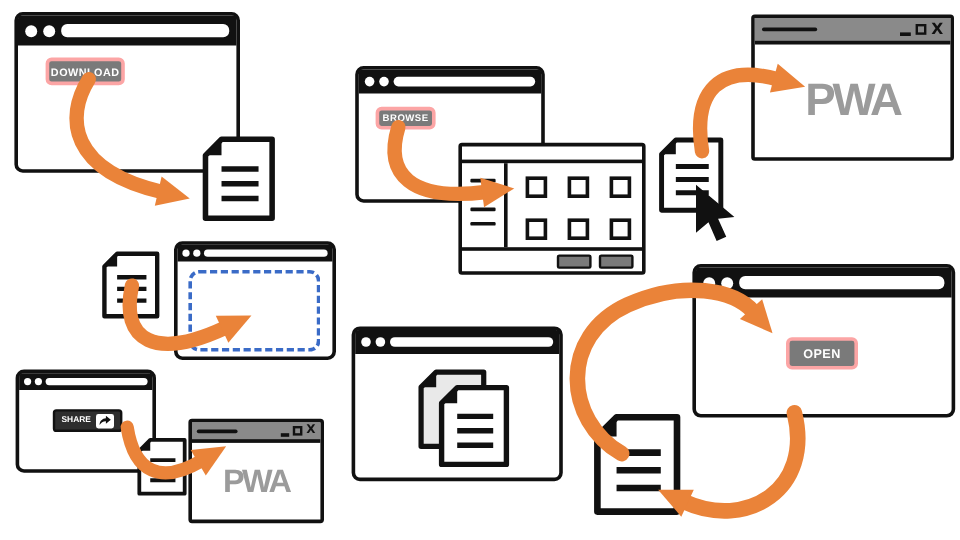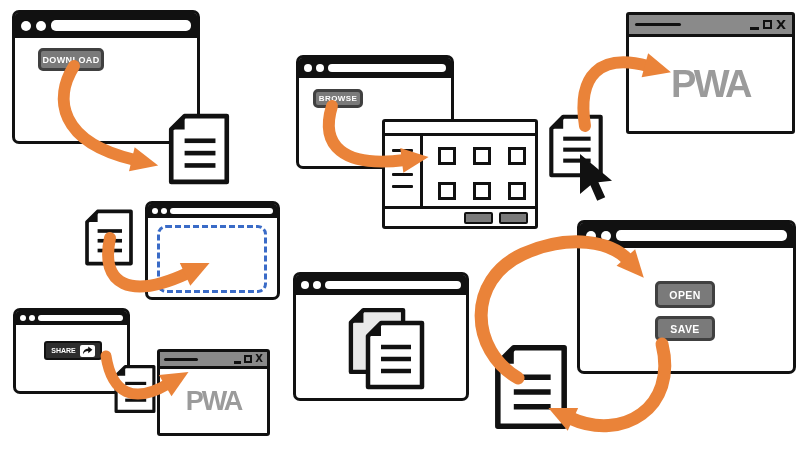--- a/index.html
+++ b/index.html
@@ -31,21 +31,21 @@
   .ctl-max{width:9px;height:9px;border:2.5px solid #111;box-sizing:border-box;background:#8a8a8a;}
   .appwin.sm .ctl-max{width:8px;height:8px;border-width:2px;}
   .ctl-close{font-weight:900;font-size:13px;line-height:1;color:#111;font-family:"DejaVu Sans",sans-serif;}
   .appwin.sm .ctl-close{font-size:10px;}
   .acontent{display:flex;align-items:center;justify-content:center;width:100%;height:calc(100% - 22px);}
   .appwin.sm .acontent{height:calc(100% - 17px);}
   .pwa-logo{color:#9b9b9b;font-weight:800;letter-spacing:-2.5px;font-size:38px;line-height:1;}
   .pwa-logo.sm{font-size:27px;letter-spacing:-2px;}
 
   
-  .gbtn{position:absolute;background:#7a7a7a;color:#fff;border:3px solid #404040;border-radius:5px;
+  .gbtn{position:absolute;background:#7a7a7a;color:#fff;border:3px solid #fca5a5;border-radius:5px;
         font-weight:bold;display:flex;align-items:center;justify-content:center;
         box-sizing:border-box;letter-spacing:.4px;cursor:default;}
   .share-btn{position:absolute;background:#2e2e2e;color:#fff;border:2px solid #111;border-radius:3px;
         font-weight:bold;display:flex;align-items:center;justify-content:center;gap:4px;box-sizing:border-box;}
   .share-ic{width:15px;height:12px;background:#fff;border-radius:2px;display:flex;align-items:center;justify-content:center;}
 
   
   .dialog{position:absolute;background:#fff;border:3px solid #111;border-radius:3px;box-sizing:border-box;display:flex;flex-direction:column;}
   .dhead{height:11px;border-bottom:3px solid #111;flex:none;}
   .dbody{flex:1;display:flex;min-height:0;}
@@ -216,29 +216,28 @@
       <svg class="abs" style="left:69px;top:23px;" width="60" height="74" viewBox="0 0 60 70">
         <path d="M16 3 H57 V67 H3 V16 Z" fill="#fff" stroke="#111" stroke-width="4.5" stroke-linejoin="round"></path>
         <path d="M16 3 V16 H3 Z" fill="#111"></path>
         <line x1="16" y1="27" x2="46" y2="27" stroke="#111" stroke-width="4.5"></line>
         <line x1="16" y1="39" x2="46" y2="39" stroke="#111" stroke-width="4.5"></line>
         <line x1="16" y1="51" x2="46" y2="51" stroke="#111" stroke-width="4.5"></line>
       </svg>
     </div>
   </div>
 
-  <div class="browser" style="left:577px;top:220px;width:219px;height:154px;">
+  <div class="browser" style="left:577px;top:220px;width:219px;height:128px;">
     <div class="tbar">
       <div class="dot"></div>
       <div class="dot"></div>
       <div class="url"></div>
     </div>
     <div class="bcontent">
       <div class="gbtn" style="left:75px;top:33px;width:60px;height:27px;font-size:10.5px;">OPEN</div>
-      <div class="gbtn" style="left:75px;top:68px;width:60px;height:25px;font-size:10.5px;">SAVE</div>
     </div>
   </div>
 
   <svg class="doc-svg" style="left:494px;top:344px;" width="74" height="86" viewBox="0 0 60 70">
     <path d="M16 3 H57 V67 H3 V16 Z" fill="#fff" stroke="#111" stroke-width="4.5" stroke-linejoin="round"></path>
     <path d="M16 3 V16 H3 Z" fill="#111"></path>
     <line x1="16" y1="27" x2="46" y2="27" stroke="#111" stroke-width="4.5"></line>
     <line x1="16" y1="39" x2="46" y2="39" stroke="#111" stroke-width="4.5"></line>
     <line x1="16" y1="51" x2="46" y2="51" stroke="#111" stroke-width="4.5"></line>
   </svg>

